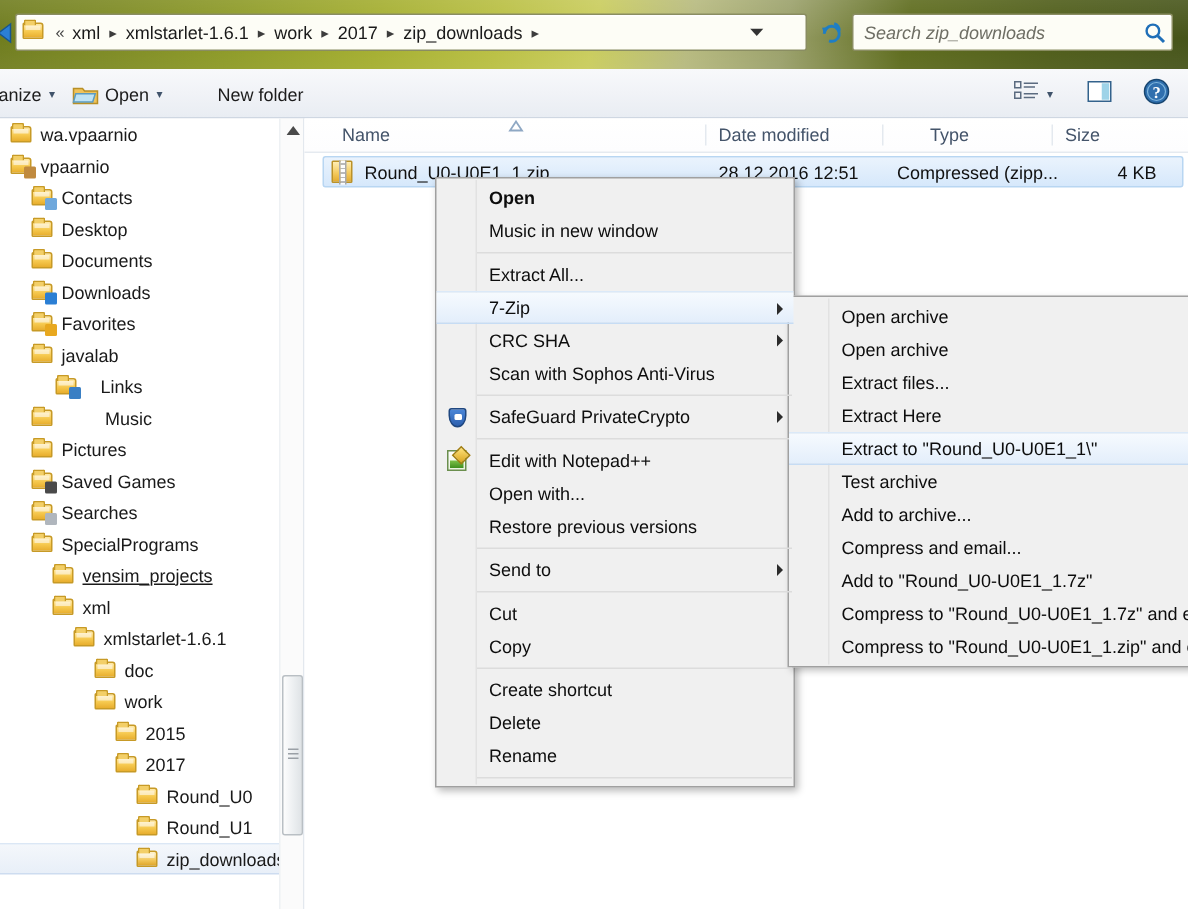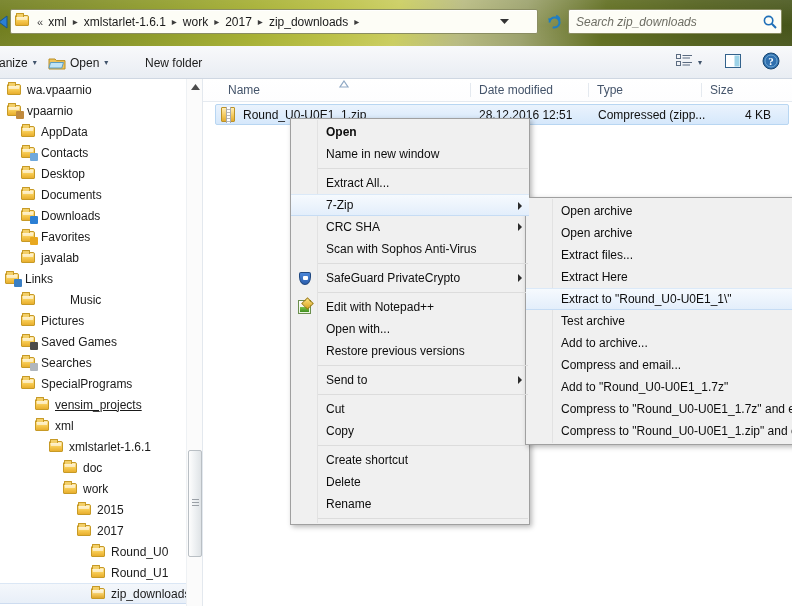--- a/index.html
+++ b/index.html
@@ -405,26 +405,20 @@
         <div class="tree-item" style="padding-left: 6px;">
           <span class="ico">
             <span class="folder"></span>
             <span class="badge" style="background: rgb(192, 138, 62);"></span>
           </span>
           <span>vpaarnio</span>
         </div>
         <div class="tree-item" style="padding-left: 20px;">
           <span class="ico">
             <span class="folder"></span>
-          </span>
-          <span>AppData</span>
-        </div>
-        <div class="tree-item" style="padding-left: 20px;">
-          <span class="ico">
-            <span class="folder"></span>
             <span class="badge" style="background: rgb(111, 168, 220);"></span>
           </span>
           <span>Contacts</span>
         </div>
         <div class="tree-item" style="padding-left: 20px;">
           <span class="ico">
             <span class="folder"></span>
           </span>
           <span>Desktop</span>
         </div>
@@ -447,21 +441,21 @@
             <span class="badge" style="background: rgb(232, 168, 31);"></span>
           </span>
           <span>Favorites</span>
         </div>
         <div class="tree-item" style="padding-left: 20px;">
           <span class="ico">
             <span class="folder"></span>
           </span>
           <span>javalab</span>
         </div>
-        <div class="tree-item" style="padding-left: 4px;">
+        <div class="tree-item" style="padding-left: 36px; gap: 10px;">
           <span class="ico">
             <span class="folder"></span>
             <span class="badge" style="background: rgb(58, 127, 196);"></span>
           </span>
           <span>Links</span>
         </div>
         <div class="tree-item" style="padding-left: 20px; gap: 29px;">
           <span class="ico">
             <span class="folder"></span>
           </span>
@@ -569,21 +563,21 @@
           <i></i>
         </span>
     </div>
   </div>
   <div class="split-line"></div>
 
   <div class="list-pane">
     <div class="col-head">
       <span class="ch" style="left:25px;">Name</span>
       <span class="ch" style="left:276px;">Date modified</span>
-      <span class="ch" style="left:394px;">Type</span>
+      <span class="ch" style="left:417px;">Type</span>
       <span class="ch" style="left:507px;">Size</span>
       <span class="divider" style="left:267px;"></span>
       <span class="divider" style="left:385px;"></span>
       <span class="divider" style="left:498px;"></span>
       <span class="col-sort-arrow">
         <svg width="12" height="8" viewBox="0 0 12 8">
             <path d="M6 1 L10 7 L2 7 Z" fill="none" stroke="#8fa8c4" stroke-width="1.2"></path>
           </svg>
       </span>
     </div>
@@ -599,21 +593,21 @@
     </div>
   </div>
 
   <div class="menu" id="ctx-main">
     <div class="menu-gutter"></div>
     <div id="ctx-main-items" style="position:relative;">
         <div class="mi bold">
           <span>Open</span>
         </div>
         <div class="mi">
-          <span>Name in new window</span>
+          <span>Music in new window</span>
         </div>
         <div class="msep"></div>
         <div class="mi">
           <span>Extract All...</span>
         </div>
         <div class="mi hl">
           <span>7-Zip</span>
           <span class="arrow"></span>
         </div>
         <div class="mi">

